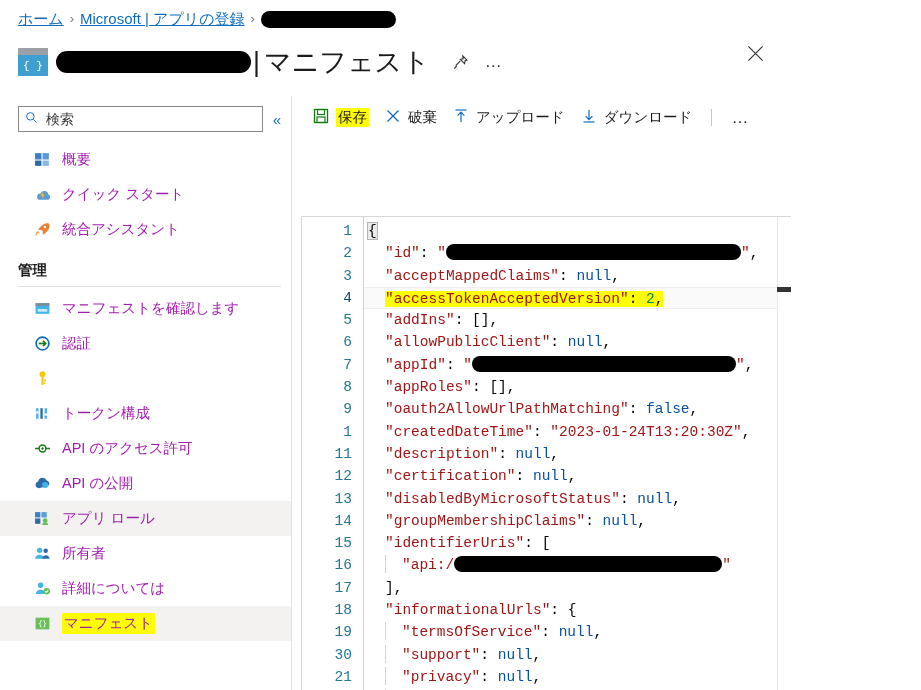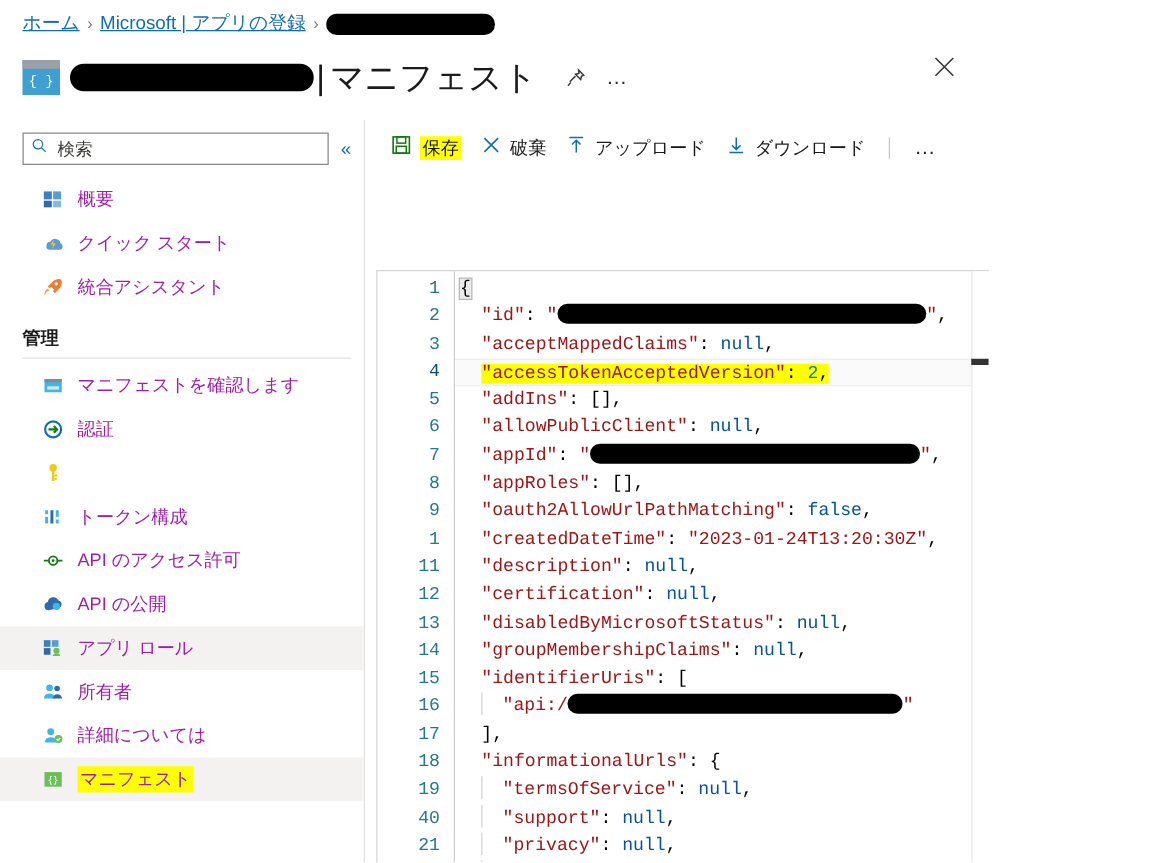--- a/index.html
+++ b/index.html
@@ -401,21 +401,21 @@
             <div>1</div>
             <div>11</div>
             <div>12</div>
             <div>13</div>
             <div>14</div>
             <div>15</div>
             <div>16</div>
             <div>17</div>
             <div>18</div>
             <div>19</div>
-            <div>40</div>
+            <div>30</div>
             <div>21</div>
             <div>22</div>
           </div>
         <div class="vsep"></div>
         <div class="code" id="code"><div class="ln"><span class="brace cursor-box">{</span></div><div class="ln"><span style="display:inline-block;width:17px"></span><span class="k">"id"</span><span class="p">: </span><span class="v-str">"</span><span class="redact-code" style="width:295px"></span><span class="v-str">"</span><span class="p">,</span></div><div class="ln"><span style="display:inline-block;width:17px"></span><span class="k">"acceptMappedClaims"</span><span class="p">: </span><span class="v-null">null</span><span class="p">,</span></div><div class="ln rowhl"><span style="display:inline-block;width:17px"></span><span class="hl-span"><span class="k">"accessTokenAcceptedVersion"</span><span class="p">: </span><span class="v-num">2</span><span class="p">,</span></span></div><div class="ln"><span style="display:inline-block;width:17px"></span><span class="k">"addIns"</span><span class="p">: []</span><span class="p">,</span></div><div class="ln"><span style="display:inline-block;width:17px"></span><span class="k">"allowPublicClient"</span><span class="p">: </span><span class="v-null">null</span><span class="p">,</span></div><div class="ln"><span style="display:inline-block;width:17px"></span><span class="k">"appId"</span><span class="p">: </span><span class="v-str">"</span><span class="redact-code" style="width:264px"></span><span class="v-str">"</span><span class="p">,</span></div><div class="ln"><span style="display:inline-block;width:17px"></span><span class="k">"appRoles"</span><span class="p">: []</span><span class="p">,</span></div><div class="ln"><span style="display:inline-block;width:17px"></span><span class="k">"oauth2AllowUrlPathMatching"</span><span class="p">: </span><span class="v-bool">false</span><span class="p">,</span></div><div class="ln"><span style="display:inline-block;width:17px"></span><span class="k">"createdDateTime"</span><span class="p">: </span><span class="v-str">"2023-01-24T13:20:30Z"</span><span class="p">,</span></div><div class="ln"><span style="display:inline-block;width:17px"></span><span class="k">"description"</span><span class="p">: </span><span class="v-null">null</span><span class="p">,</span></div><div class="ln"><span style="display:inline-block;width:17px"></span><span class="k">"certification"</span><span class="p">: </span><span class="v-null">null</span><span class="p">,</span></div><div class="ln"><span style="display:inline-block;width:17px"></span><span class="k">"disabledByMicrosoftStatus"</span><span class="p">: </span><span class="v-null">null</span><span class="p">,</span></div><div class="ln"><span style="display:inline-block;width:17px"></span><span class="k">"groupMembershipClaims"</span><span class="p">: </span><span class="v-null">null</span><span class="p">,</span></div><div class="ln"><span style="display:inline-block;width:17px"></span><span class="k">"identifierUris"</span><span class="p">: [</span></div><div class="ln"><span style="display:inline-block;width:17px"></span><span class="indent-guide"></span><span style="display:inline-block;width:16px"></span><span class="v-str">"api:/</span><span class="redact-code" style="width:268px"></span><span class="v-str">"</span></div><div class="ln"><span style="display:inline-block;width:17px"></span><span class="p">],</span></div><div class="ln"><span style="display:inline-block;width:17px"></span><span class="k">"informationalUrls"</span><span class="p">: {</span></div><div class="ln"><span style="display:inline-block;width:17px"></span><span class="indent-guide"></span><span style="display:inline-block;width:16px"></span><span class="k">"termsOfService"</span><span class="p">: </span><span class="v-null">null</span><span class="p">,</span></div><div class="ln"><span style="display:inline-block;width:17px"></span><span class="indent-guide"></span><span style="display:inline-block;width:16px"></span><span class="k">"support"</span><span class="p">: </span><span class="v-null">null</span><span class="p">,</span></div><div class="ln"><span style="display:inline-block;width:17px"></span><span class="indent-guide"></span><span style="display:inline-block;width:16px"></span><span class="k">"privacy"</span><span class="p">: </span><span class="v-null">null</span><span class="p">,</span></div><div class="ln"><span style="display:inline-block;width:17px"></span><span class="indent-guide"></span><span style="display:inline-block;width:16px"></span></div></div>
         <div class="ruler">
           <div class="ruler-mark" style="top:70px"></div>
         </div>
       </div>
     </div>

